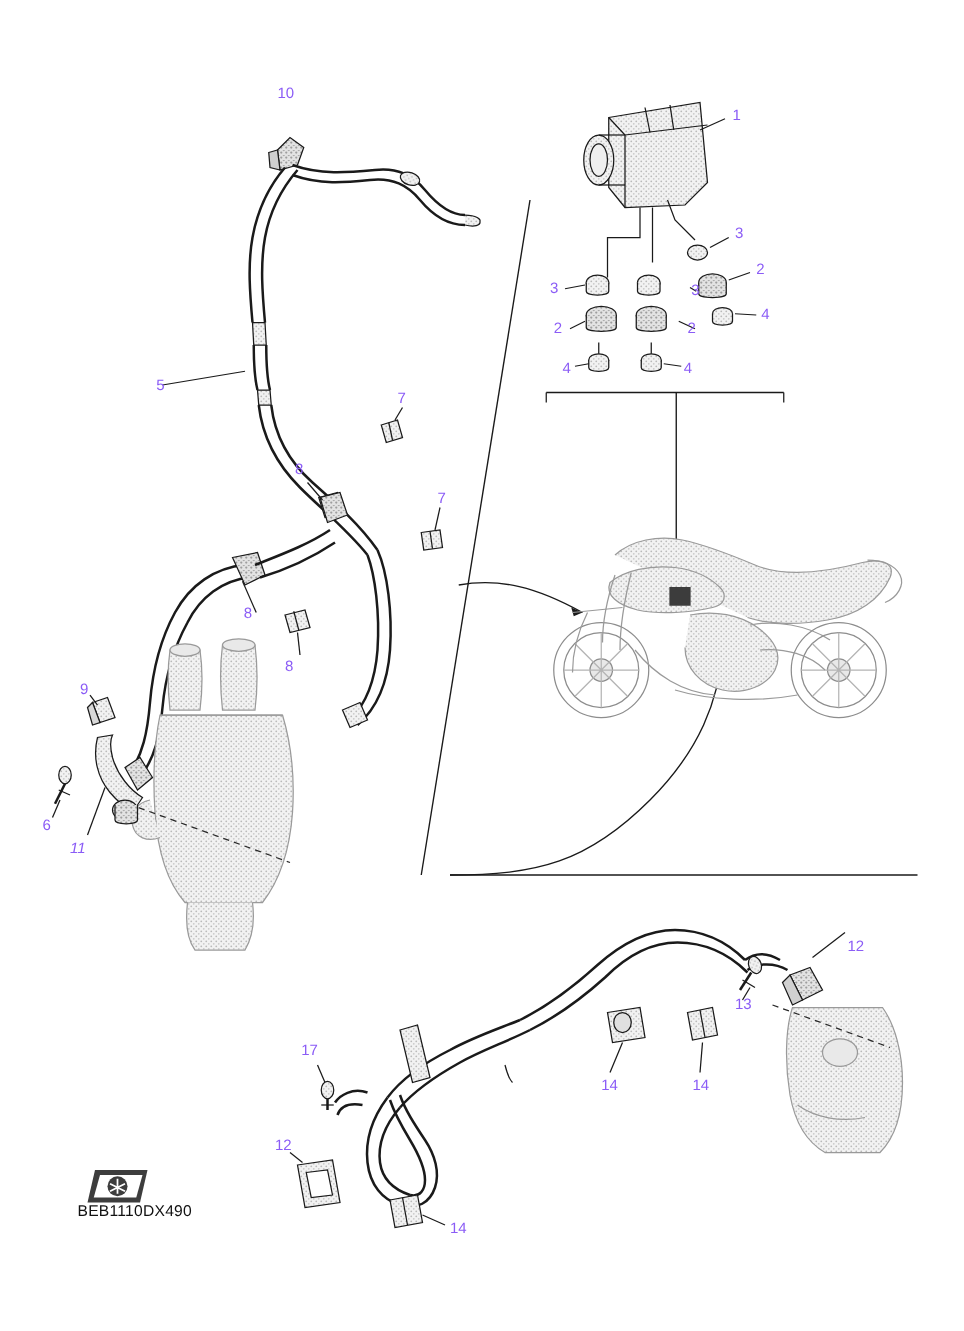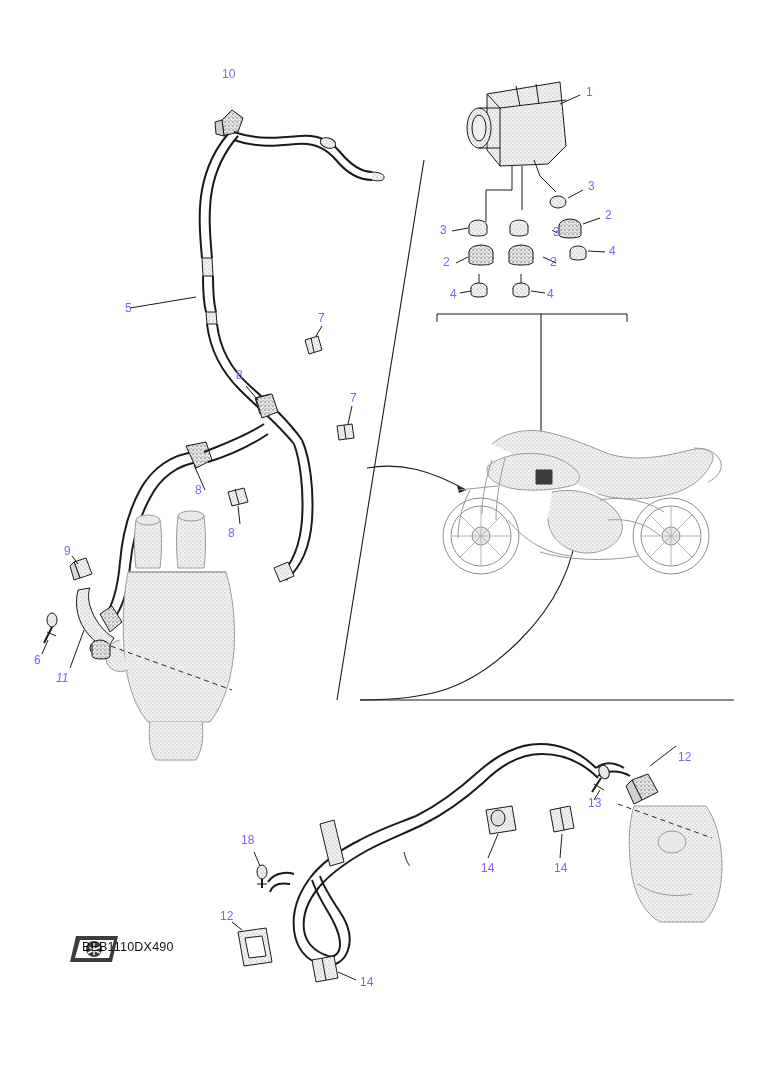--- a/index.html
+++ b/index.html
@@ -314,18 +314,18 @@
   <div class="callout" style="left:195px; top:484px;">8</div>
   <div class="callout" style="left:228px; top:527px;">8</div>
   <div class="callout" style="left:64px;  top:545px;">9</div>
   <div class="callout" style="left:34px;  top:654px;">6</div>
   <div class="callout" style="left:56px;  top:672px;font-style:italic;">11</div>
   <div class="callout" style="left:678px; top:751px;">12</div>
   <div class="callout" style="left:588px; top:797px;">13</div>
   <div class="callout" style="left:481px; top:862px;">14</div>
   <div class="callout" style="left:554px; top:862px;">14</div>
   <div class="callout" style="left:360px; top:976px;">14</div>
-  <div class="callout" style="left:241px; top:834px;">18</div>
+  <div class="callout" style="left:241px; top:834px;">17</div>
   <div class="callout" style="left:220px; top:910px;">12</div>
 
-  <div class="partcode" style="left:62px; top:940px;margin-left:20px;">BEB1110DX490</div>
+  <div class="partcode" style="left:62px; top:962px;">BEB1110DX490</div>
 
 </div>
 
 </body></html>

